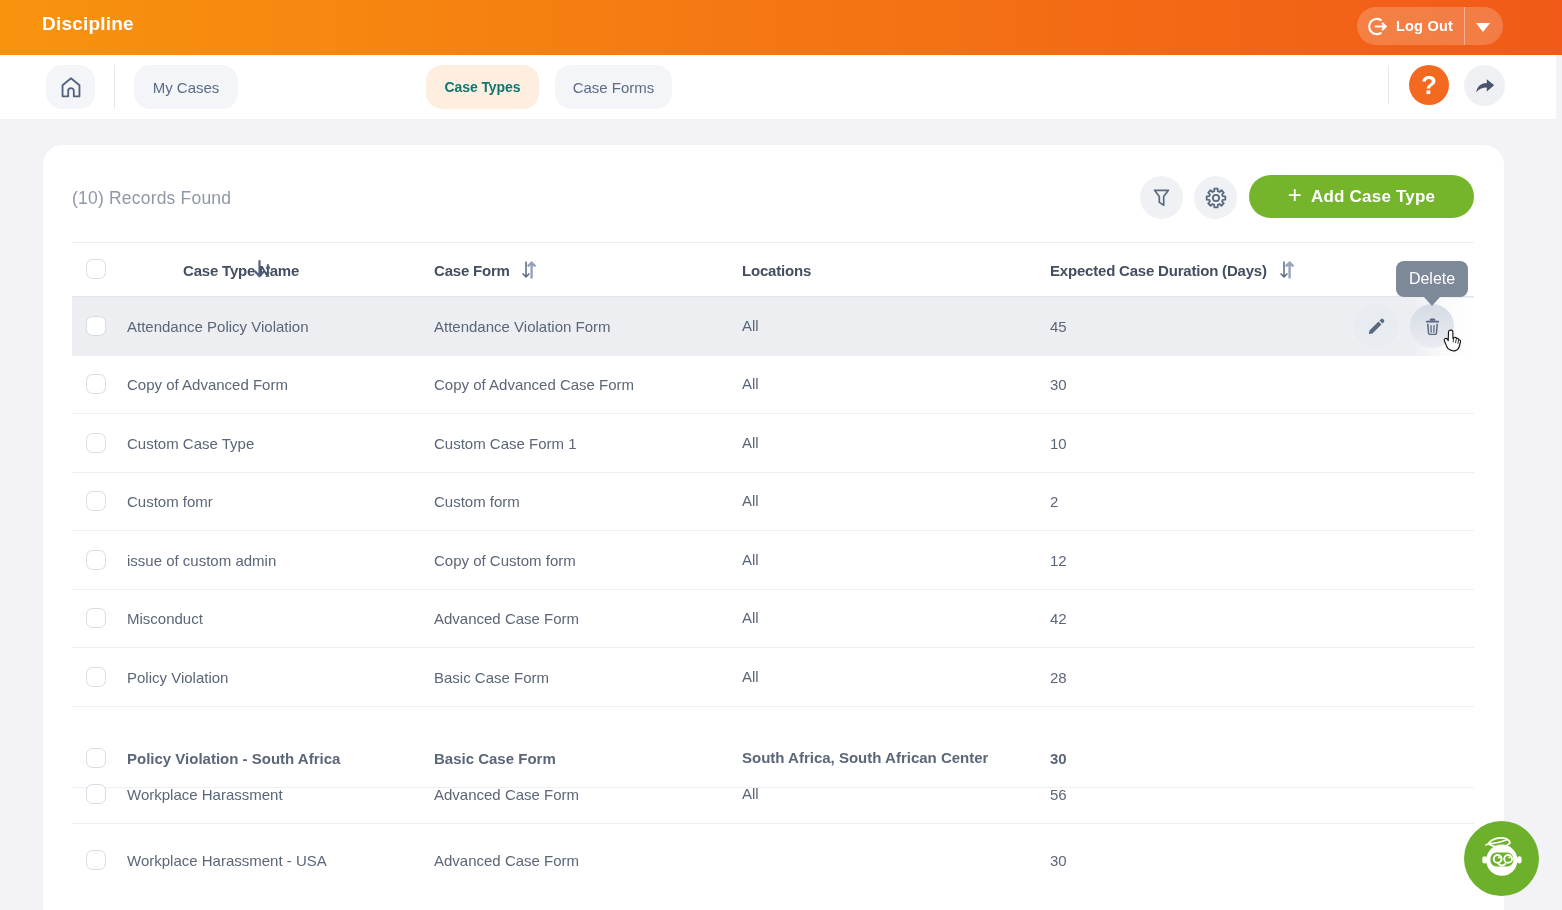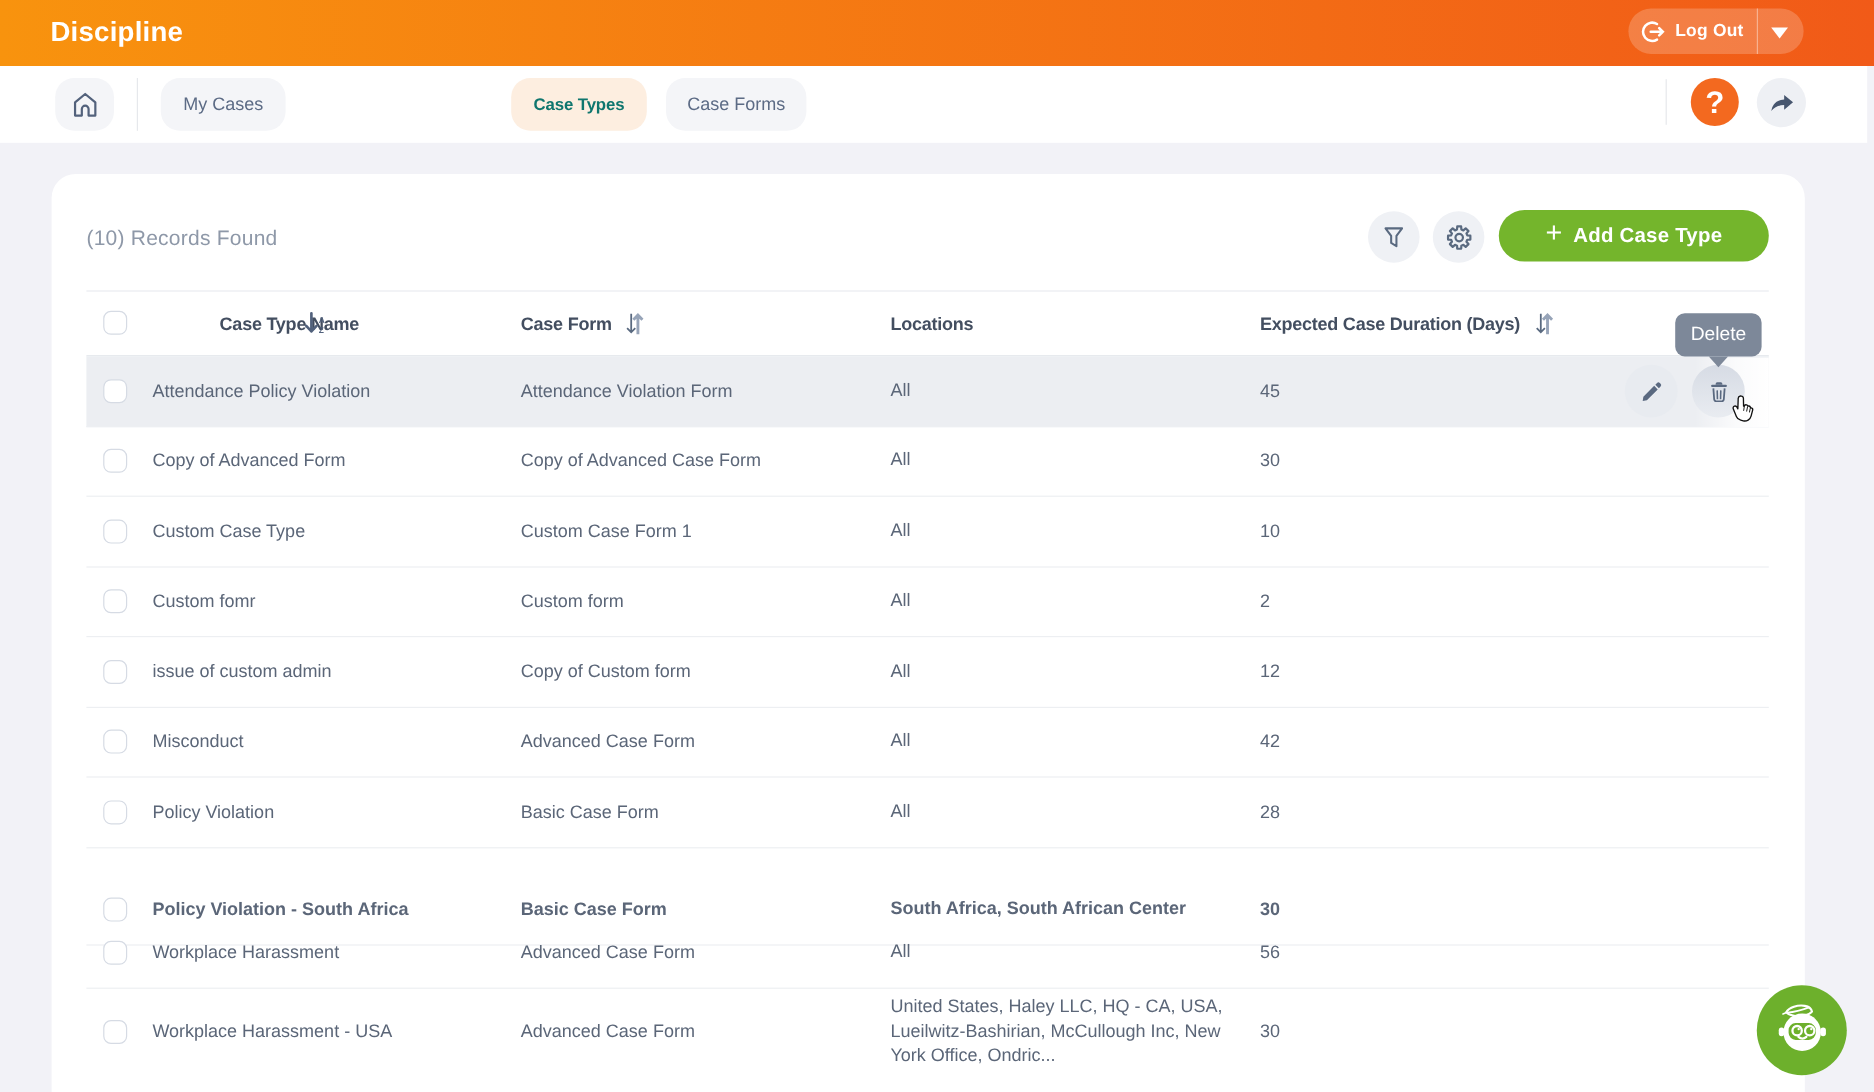--- a/index.html
+++ b/index.html
@@ -1,20 +1,20 @@
 <!DOCTYPE html>
 <html><head>
 <meta charset="utf-8">
 <style>
   * { margin:0; padding:0; box-sizing:border-box; }
   html,body { width:1562px; height:910px; overflow:hidden; }
   body { background:#f2f2f7; font-family:"Liberation Sans",sans-serif; position:relative; }
   .topbar { position:absolute; left:0; top:0; width:1562px; height:55px;
     background:linear-gradient(90deg,#F8930E,#F15A18); }
-  .brand { position:absolute; left:42px; top:13px; color:#fff; font-size:23px; font-weight:bold; letter-spacing:.2px; }
+  .brand { position:absolute; left:42px; top:13px; color:#fff; font-size:19px; font-weight:bold; letter-spacing:.2px; }
   .logout { position:absolute; left:1357px; top:7px; width:146px; height:38px; border-radius:19px;
     background:rgba(255,255,255,0.2); display:flex; align-items:center; }
   .logout svg.lo { margin-left:10px; }
   .logout .txt { color:#fff; font-size:14.5px; font-weight:bold; margin-left:8px; letter-spacing:.2px; }
   .logout .sep { width:1px; height:38px; background:rgba(255,255,255,0.4); margin-left:11px; }
   .logout .caret { margin-left:11px; margin-top:3px; width:0; height:0; border-left:7px solid transparent; border-right:7px solid transparent; border-top:9px solid #fff; }
 
   .nav { position:absolute; left:0; top:55px; width:1556px; height:64px; background:#fff;padding-left:41px; }
   .pill { position:absolute; top:10px; height:44px; border-radius:16px; background:#f4f5f8;
     display:flex; align-items:center; justify-content:center; color:#5c6b85; font-size:15px; }
@@ -198,21 +198,20 @@
       <div class="cb"></div>
       <div class="c col1">Workplace Harassment</div>
       <div class="c col2">Advanced Case Form</div>
       <div class="c col3" style="line-height:20.5px;">All</div>
       <div class="c col4">56</div>
     </div>
     <div class="row" style="top:823.5px; height:73px; border-bottom:none;">
       <div class="cb"></div>
       <div class="c col1">Workplace Harassment - USA</div>
       <div class="c col2">Advanced Case Form</div>
-      <div class="c col3" style="line-height:20.5px;">United States, Haley LLC, HQ - CA, USA,<br>Lueilwitz-Bashirian, McCullough Inc, New<br>York Office, Ondric...</div>
       <div class="c col4">30</div>
     </div>
   </div>
 
   <div style="position:absolute; left:1412px; top:297.5px; width:62px; height:58px;
     background:linear-gradient(90deg, rgba(255,255,255,0), rgba(255,255,255,0.75) 55%, #ffffff);"></div>
   <div class="act" style="left:1354px; top:304px; width:44px; height:44px; background:#e8ebf0;">
     <svg width="19" height="19" viewBox="0 0 20 20" fill="#5a6980">
       <path d="M2.6 14.3 L2 18 L5.7 17.4 L15.2 7.9 L12.1 4.8 Z M13.1 3.8 L16.2 6.9 L17.7 5.4 A1.7 1.7 0 0 0 17.7 3 L17 2.3 A1.7 1.7 0 0 0 14.6 2.3 Z"></path>
     </svg>

